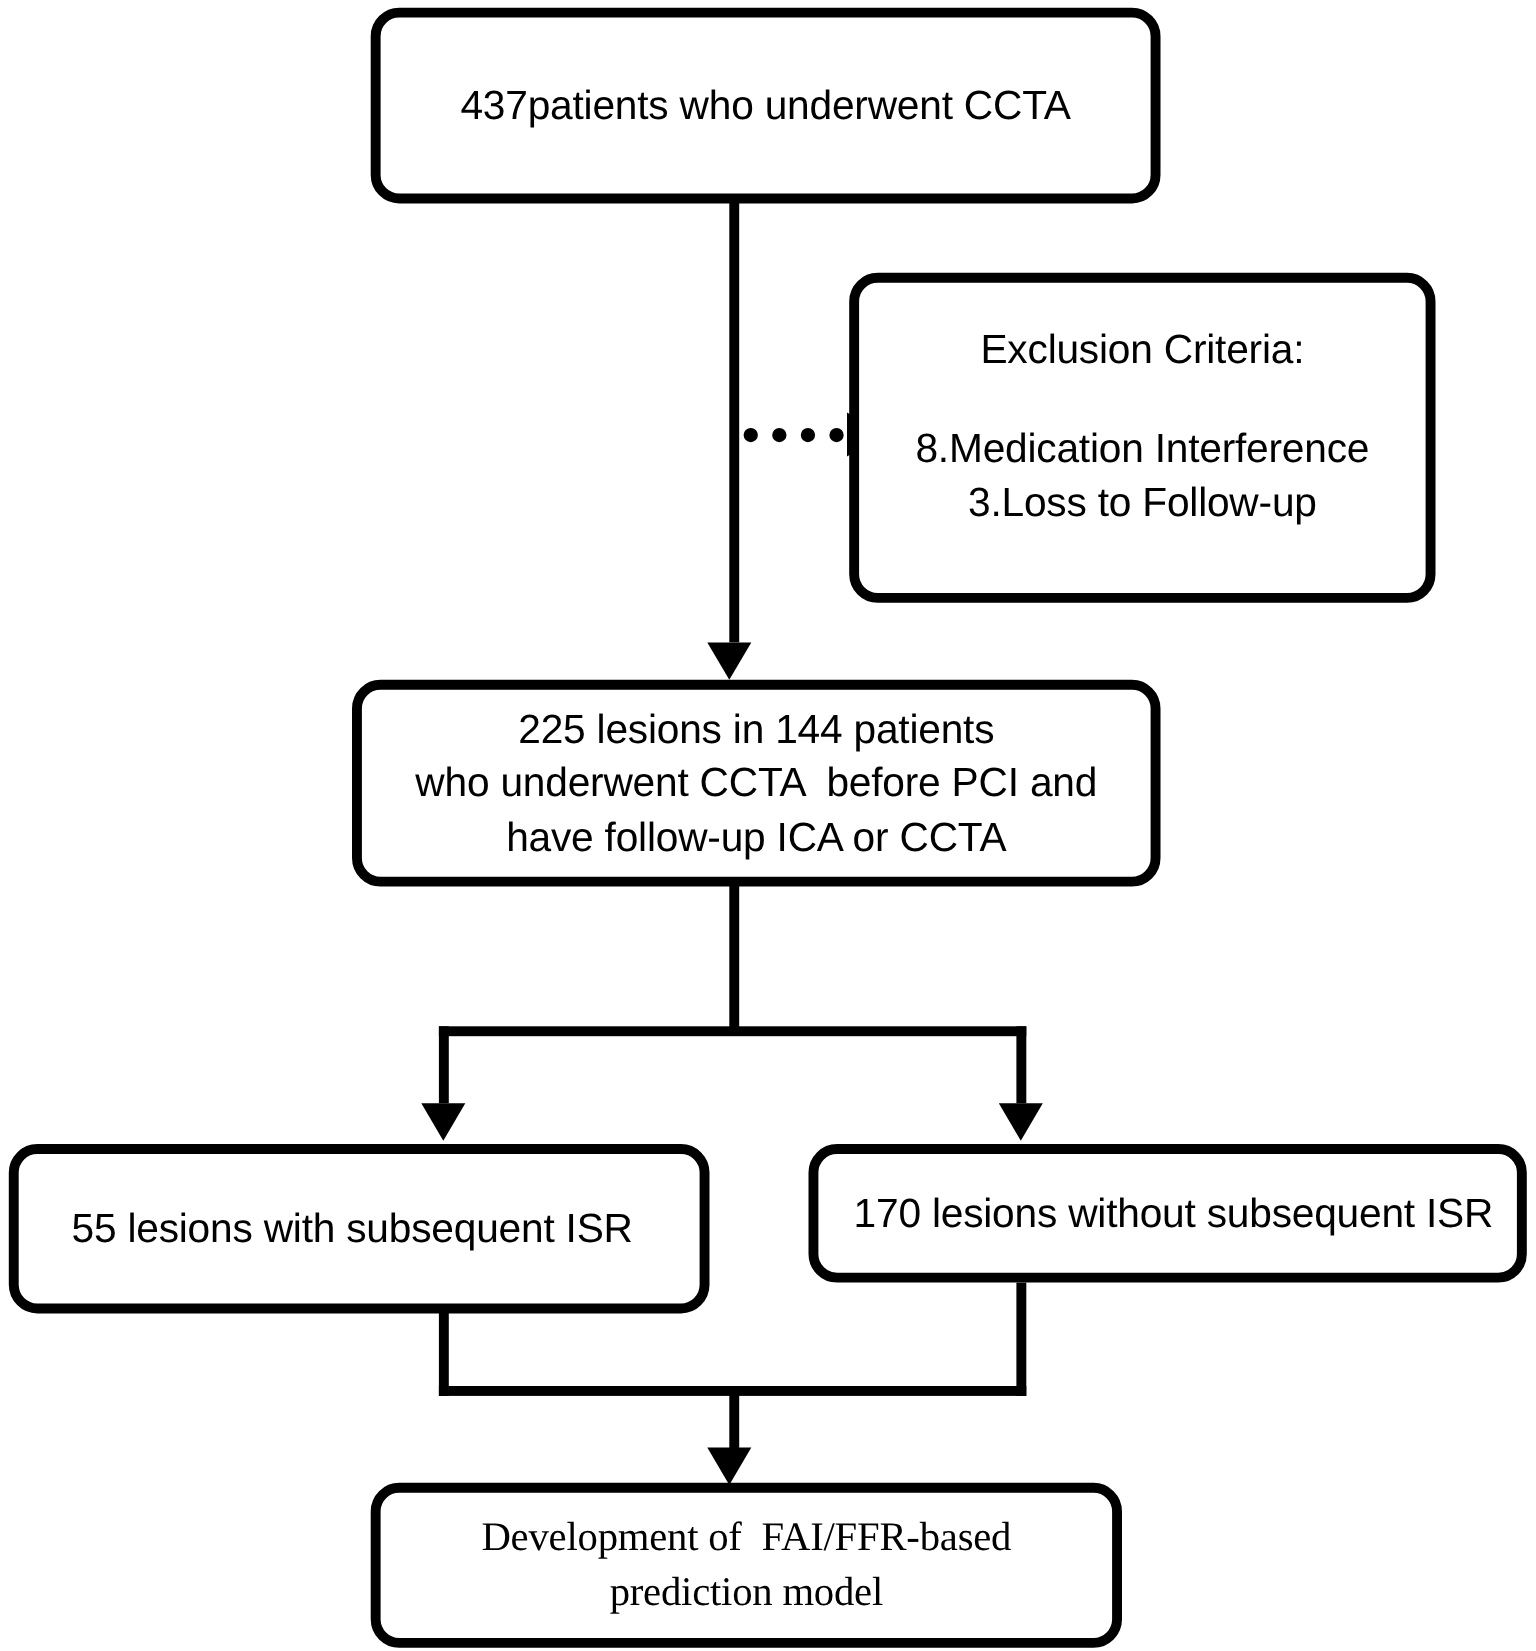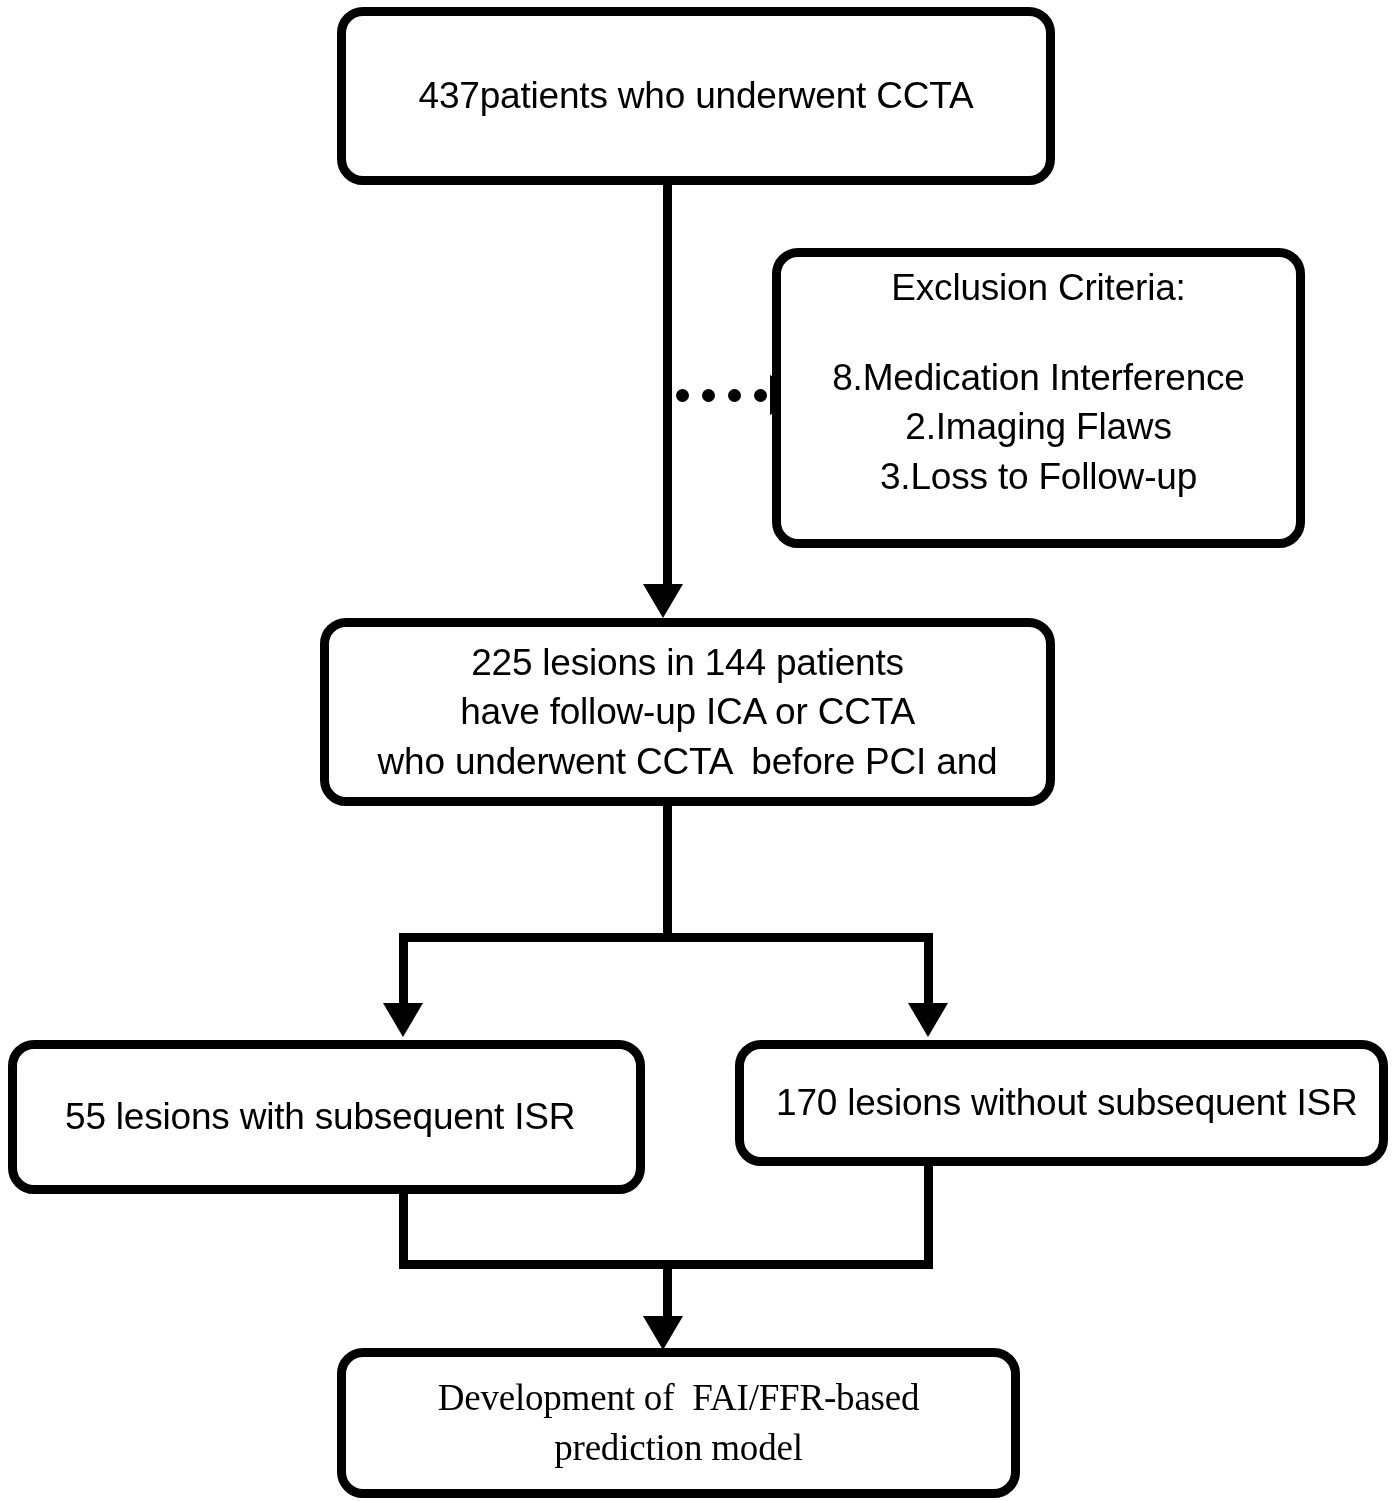--- a/index.html
+++ b/index.html
@@ -41,21 +41,21 @@
     left: 337px; top: 7px;
     width: 718px; height: 178px;
     font-size: 37px;
   }
   
   #box-exclusion {
     left: 772px; top: 248px;
     width: 533px; height: 300px;
     font-size: 37px;
     justify-content: flex-start;
-    padding-top: 6px;
+    padding-top: 36px;
   }
   #box-exclusion .crit-title { margin-bottom: 40px; }
   
   #box-eligible {
     left: 320px; top: 618px;
     width: 735px; height: 188px;
     font-size: 37px;
   }
   
   #box-isr {
@@ -162,28 +162,27 @@
   <div class="conn vline" id="c-merge-down-v"></div>
   <div class="arrowhead arrow-down" id="c-merge-arrow"></div>
 
   <div class="flow-box" id="box-cohort">
     <span class="line">437patients who underwent CCTA</span>
   </div>
 
   <div class="flow-box" id="box-exclusion">
     <span class="line crit-title">Exclusion Criteria:</span>
     <span class="line">8.Medication Interference</span>
-    <span class="line">2.Imaging Flaws</span>
     <span class="line">3.Loss to Follow-up</span>
   </div>
 
   <div class="flow-box" id="box-eligible">
     <span class="line">225 lesions in 144 patients</span>
+    <span class="line">who underwent CCTA  before PCI and</span>
     <span class="line">have follow-up ICA or CCTA</span>
-    <span class="line">who underwent CCTA  before PCI and</span>
   </div>
 
   <div class="flow-box" id="box-isr">
     <span class="line">55 lesions with subsequent ISR</span>
   </div>
 
   <div class="flow-box" id="box-no-isr">
     <span class="line">170 lesions without subsequent ISR</span>
   </div>
 

